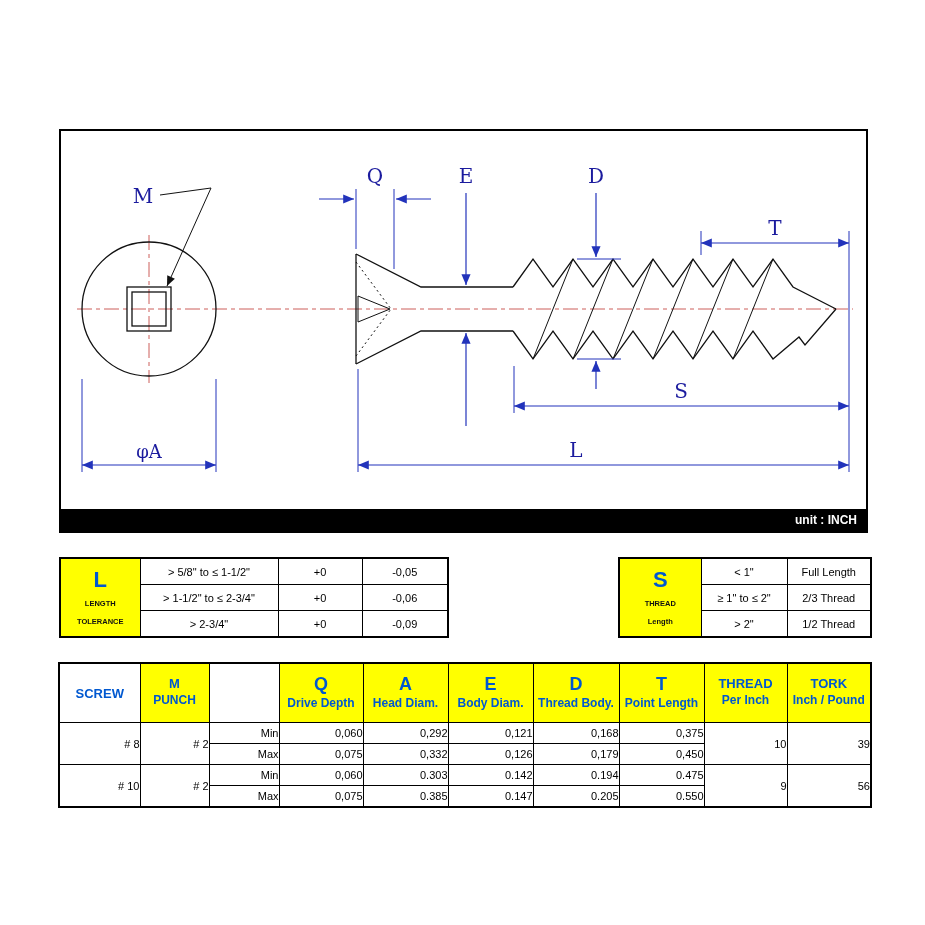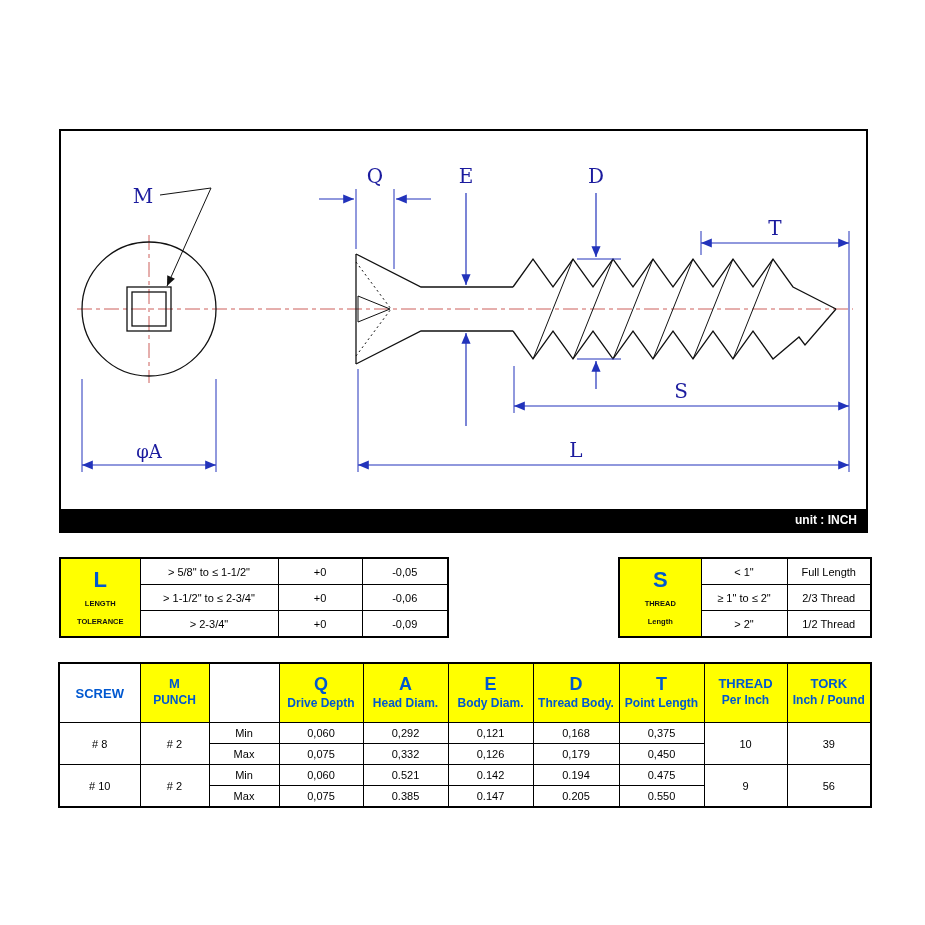--- a/index.html
+++ b/index.html
@@ -32,21 +32,21 @@
   .letter{font:bold 22px "Liberation Sans",sans-serif;color:#0058d0;line-height:1;}
   .subsm{font:bold 7.5px "Liberation Sans",sans-serif;color:#111;line-height:1.3;margin-top:8px;}
   #tol-l{left:59px;top:557px;}
   #tol-s{left:618px;top:557px;}
 
   
   .spec{position:absolute;left:58px;top:662px;border:2px solid #000;}
   .spec td{border:1px solid #000;text-align:center;vertical-align:middle;
            font:11px "Liberation Sans",sans-serif;color:#000;padding:0;background:#fff;margin-top:7px;}
   .spec tr.hd td{height:58px;}
-  .spec tr.dr td{height:20px;}
+  .spec tr.dr td{height:20px;text-align:right;}
   .spec td.y{background:#ffff00;}
   .hl{font-weight:bold;color:#0058d0;font-size:18px;line-height:1.1;}
   .hl2{font-weight:bold;color:#0058d0;font-size:13px;line-height:1.1;}
   .hs{font-weight:bold;color:#0058d0;font-size:12px;line-height:1.4;}
   .scr{font-weight:bold;color:#0058d0;font-size:13px;}
   .b{font-weight:bold;}
   .mm{font-size:10px;}
 </style>
 </head>
 <body>
@@ -277,21 +277,21 @@
       <td>0,126</td>
       <td>0,179</td>
       <td>0,450</td>
     </tr>
 
     <tr class="dr">
       <td rowspan="2" class="b"># 10</td>
       <td rowspan="2" class="b"># 2</td>
       <td class="mm">Min</td>
       <td>0,060</td>
-      <td>0.521</td>
+      <td>0.303</td>
       <td>0.142</td>
       <td>0.194</td>
       <td>0.475</td>
       <td rowspan="2">9</td>
       <td rowspan="2">56</td>
     </tr>
     <tr class="dr">
       <td class="mm">Max</td>
       <td>0,075</td>
       <td>0.385</td>

